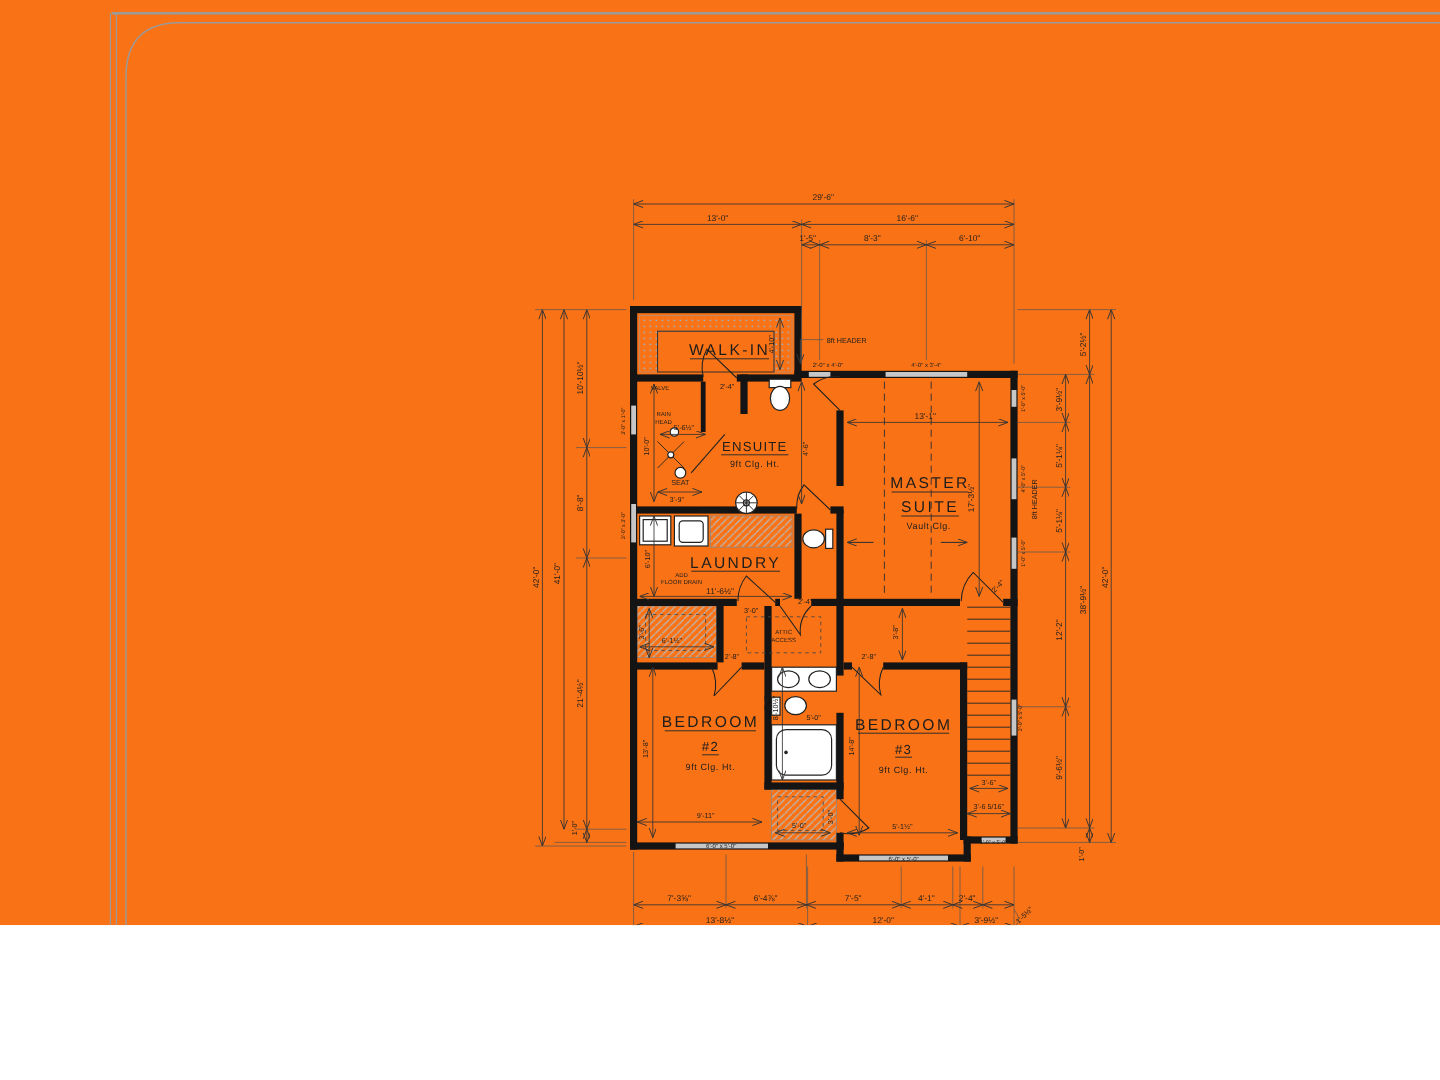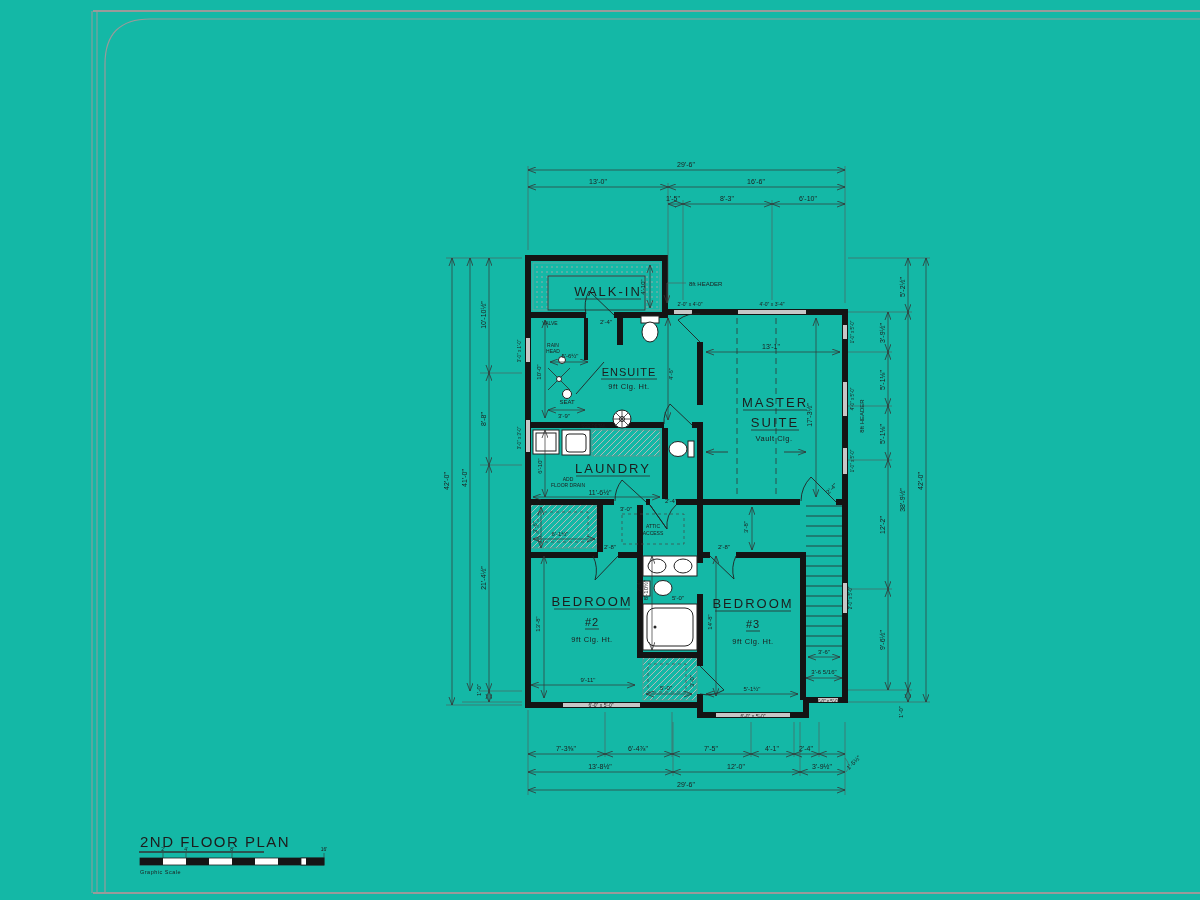--- a/index.html
+++ b/index.html
@@ -1,16 +1,16 @@
 <!DOCTYPE html>
 <html><head>
 <meta charset="utf-8">
 <style>
   html,body{margin:0;padding:0;background:#fff;}
-  #sheet{position:relative;width:1200px;height:900px;background:#14b8a6;overflow:hidden;
+  #sheet{position:relative;width:1200px;height:771px;background:#f97316;overflow:hidden;
          font-family:"Liberation Sans", sans-serif;}
   svg{position:absolute;left:0;top:0;}
   text{fill:#1d1d1d;font-family:"Liberation Sans", sans-serif;}
   .room{font-size:13px;letter-spacing:2px;}
   .room-sm{font-size:11px;letter-spacing:1px;}
   .clg{font-size:7.5px;letter-spacing:.5px;}
   .dim{font-size:7px;}
   .dim-s{font-size:6px;}
   .tiny{font-size:5px;}
   .tiny2{font-size:4.5px;}

